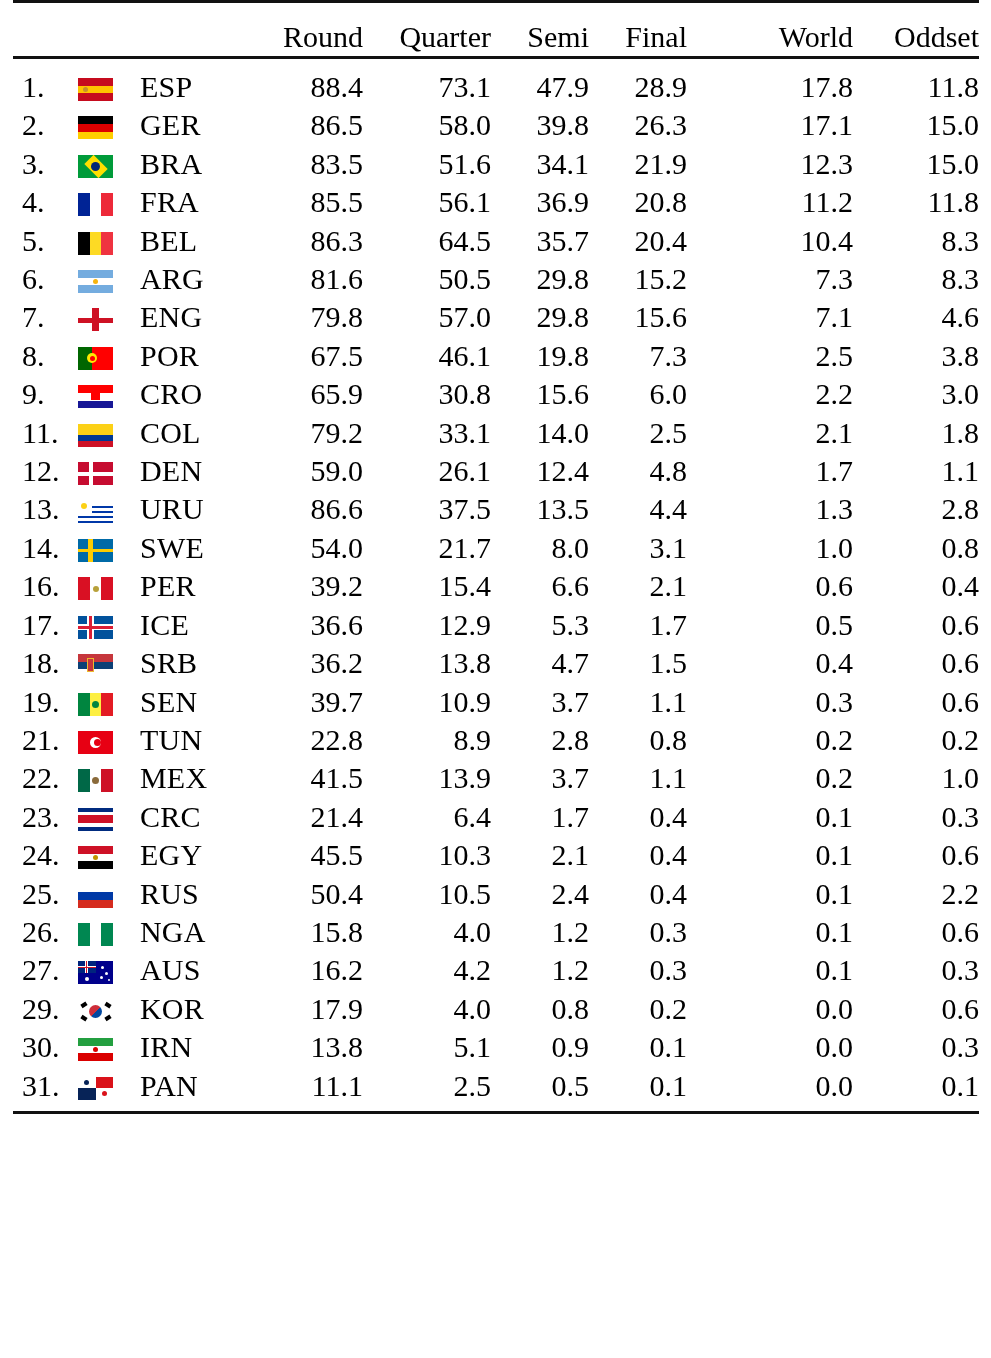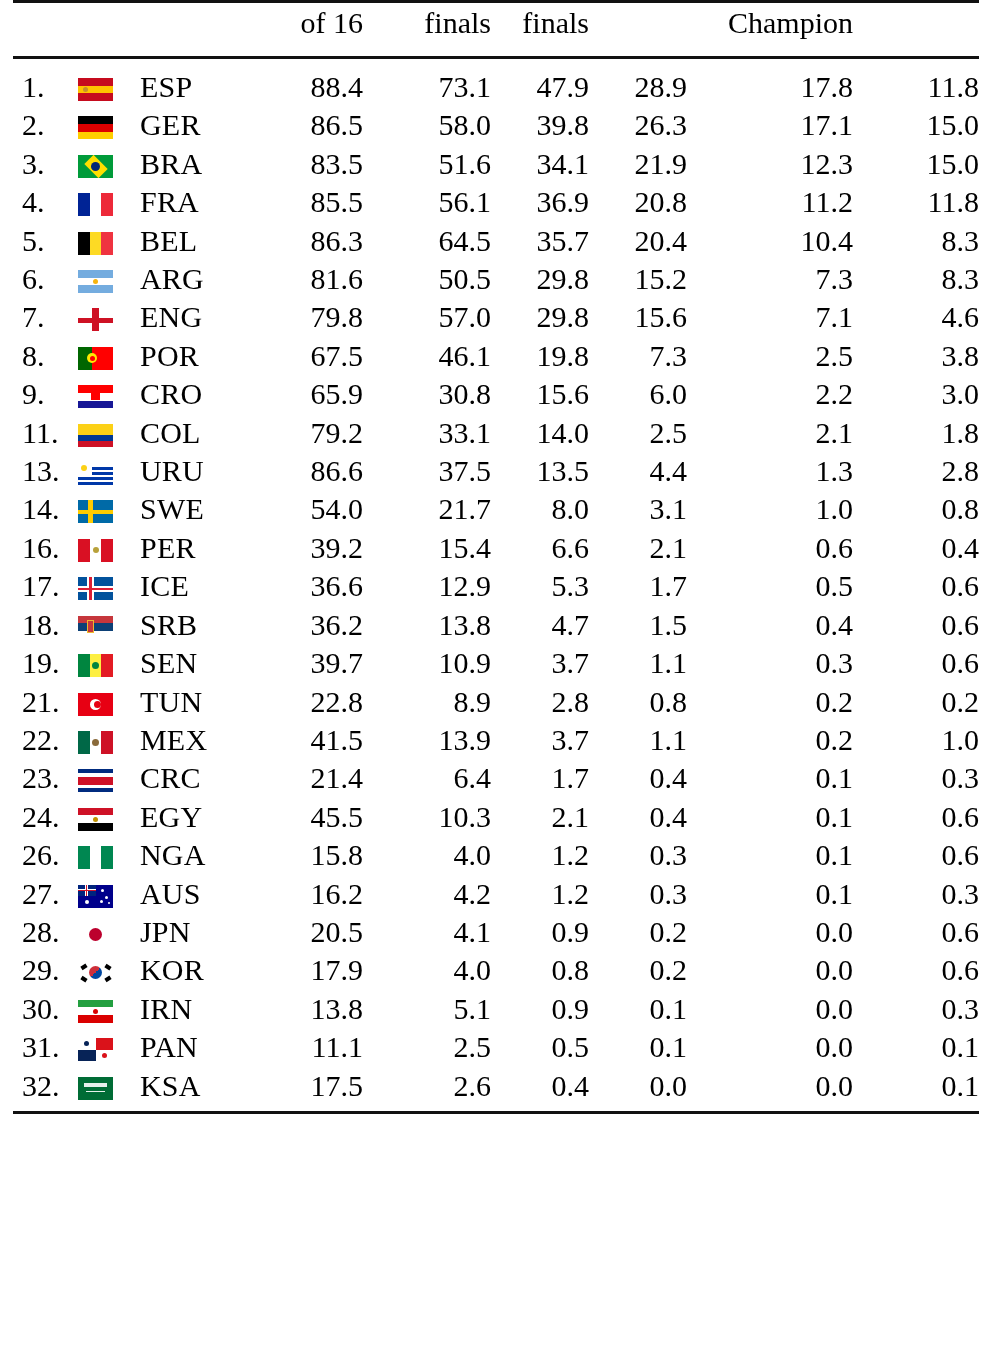--- a/index.html
+++ b/index.html
@@ -111,30 +111,30 @@
         <col class="c-sf">
       <col class="c-fin">
         <col class="c-wc">
         <col class="c-odd">
     </colgroup>
 
     <thead>
       <tr class="rule-top">
         <td colspan="9"></td>
       </tr>
-      <tr class="head-line2">
+      <tr class="head-line1">
         <th class="blank"></th>
         <th class="blank"></th>
         <th class="blank"></th>
-        <th>of 16</th>
-        <th>finals</th>
-        <th>finals</th>
-        <th></th>
-        <th>Champion</th>
-        <th></th>
+        <th>Round</th>
+        <th>Quarter</th>
+        <th>Semi</th>
+        <th>Final</th>
+        <th>World</th>
+        <th>Oddset</th>
       </tr>
       <tr class="rule-mid">
         <td colspan="9"></td>
       </tr>
     </thead>
 
     <tbody id="tbody">
         <tr class="data-row">
           <td class="rank">1.</td>
           <td class="flag-cell"><span class="flag h3"><div class="s" style="background:#c60b1e;top:0%;height:33.53333333333334%;"></div><div class="s" style="background:#ffc400;top:33.333333333333336%;height:33.53333333333334%;"></div><div class="s" style="background:#c60b1e;top:66.66666666666667%;height:33.53333333333334%;"></div><div class="dot" style="background:#c8902a;left:calc(22% - 2.5px);top:calc(50% - 2.5px);width:5px;height:5px;"></div></span></td>
@@ -239,20 +239,31 @@
           <td class="flag-cell"><span class="flag"><div class="s" style="background:#fcd116;top:0%;height:50%;"></div><div class="s" style="background:#003893;top:50%;height:25%;"></div><div class="s" style="background:#ce1126;top:75%;height:25%;"></div></span></td>
           <td class="code">COL</td>
           <td class="num">79.2</td>
           <td class="num">33.1</td>
           <td class="num">14.0</td>
           <td class="num">2.5</td>
           <td class="num">2.1</td>
           <td class="num">1.8</td>
         </tr>
         <tr class="data-row">
+          <td class="rank">12.</td>
+          <td class="flag-cell"><span class="flag" style="background: rgb(198, 12, 48);"><div style="position:absolute;left:30%;top:0;width:14%;height:100%;background:#fff;"></div><div style="position:absolute;left:0;top:42%;width:100%;height:17%;background:#fff;"></div></span></td>
+          <td class="code">DEN</td>
+          <td class="num">59.0</td>
+          <td class="num">26.1</td>
+          <td class="num">12.4</td>
+          <td class="num">4.8</td>
+          <td class="num">1.7</td>
+          <td class="num">1.1</td>
+        </tr>
+        <tr class="data-row">
           <td class="rank">13.</td>
           <td class="flag-cell"><span class="flag" style="background: rgb(255, 255, 255);"><div class="s" style="background:#0038a8;top:22%;height:11%;"></div><div class="s" style="background:#0038a8;top:44%;height:11%;"></div><div class="s" style="background:#0038a8;top:66%;height:11%;"></div><div class="s" style="background:#0038a8;top:88%;height:11%;"></div><div style="position:absolute;left:0;top:0;width:40%;height:55%;background:#fff;"></div><div class="dot" style="background:#fcd116;left:calc(18% - 3px);top:calc(26% - 3px);width:6px;height:6px;"></div></span></td>
           <td class="code">URU</td>
           <td class="num">86.6</td>
           <td class="num">37.5</td>
           <td class="num">13.5</td>
           <td class="num">4.4</td>
           <td class="num">1.3</td>
           <td class="num">2.8</td>
         </tr>
@@ -349,51 +360,51 @@
           <td class="flag-cell"><span class="flag h3"><div class="s" style="background:#ce1126;top:0%;height:33.53333333333334%;"></div><div class="s" style="background:#ffffff;top:33.333333333333336%;height:33.53333333333334%;"></div><div class="s" style="background:#000000;top:66.66666666666667%;height:33.53333333333334%;"></div><div class="dot" style="background:#c09300;left:calc(50% - 2.5px);top:calc(50% - 2.5px);width:5px;height:5px;"></div></span></td>
           <td class="code">EGY</td>
           <td class="num">45.5</td>
           <td class="num">10.3</td>
           <td class="num">2.1</td>
           <td class="num">0.4</td>
           <td class="num">0.1</td>
           <td class="num">0.6</td>
         </tr>
         <tr class="data-row">
+          <td class="rank">25.</td>
+          <td class="flag-cell"><span class="flag h3"><div class="s" style="background:#ffffff;top:0%;height:33.53333333333334%;"></div><div class="s" style="background:#0039a6;top:33.333333333333336%;height:33.53333333333334%;"></div><div class="s" style="background:#d52b1e;top:66.66666666666667%;height:33.53333333333334%;"></div></span></td>
+          <td class="code">RUS</td>
+          <td class="num">50.4</td>
+          <td class="num">10.5</td>
+          <td class="num">2.4</td>
+          <td class="num">0.4</td>
+          <td class="num">0.1</td>
+          <td class="num">2.2</td>
+        </tr>
+        <tr class="data-row">
           <td class="rank">26.</td>
           <td class="flag-cell"><span class="flag"><div class="v" style="background:#008751;left:0%;width:33.53333333333334%;"></div><div class="v" style="background:#ffffff;left:33.333333333333336%;width:33.53333333333334%;"></div><div class="v" style="background:#008751;left:66.66666666666667%;width:33.53333333333334%;"></div></span></td>
           <td class="code">NGA</td>
           <td class="num">15.8</td>
           <td class="num">4.0</td>
           <td class="num">1.2</td>
           <td class="num">0.3</td>
           <td class="num">0.1</td>
           <td class="num">0.6</td>
         </tr>
         <tr class="data-row">
           <td class="rank">27.</td>
           <td class="flag-cell"><span class="flag" style="background: rgb(0, 0, 139);"><div style="position:absolute;left:0;top:0;width:50%;height:50%;background:#00247d;"></div><div style="position:absolute;left:21%;top:0;width:8%;height:50%;background:#fff;"></div><div style="position:absolute;left:0;top:21%;width:50%;height:8%;background:#fff;"></div><div style="position:absolute;left:23%;top:0;width:4%;height:50%;background:#cf142b;"></div><div style="position:absolute;left:0;top:23%;width:50%;height:4%;background:#cf142b;"></div><div class="dot" style="background:#ffffff;left:calc(25% - 2px);top:calc(78% - 2px);width:4px;height:4px;"></div><div class="dot" style="background:#ffffff;left:calc(70% - 1.5px);top:calc(25% - 1.5px);width:3px;height:3px;"></div><div class="dot" style="background:#ffffff;left:calc(82% - 1.5px);top:calc(55% - 1.5px);width:3px;height:3px;"></div><div class="dot" style="background:#ffffff;left:calc(66% - 1.5px);top:calc(72% - 1.5px);width:3px;height:3px;"></div><div class="dot" style="background:#ffffff;left:calc(88% - 1px);top:calc(80% - 1px);width:2px;height:2px;"></div></span></td>
           <td class="code">AUS</td>
           <td class="num">16.2</td>
           <td class="num">4.2</td>
           <td class="num">1.2</td>
           <td class="num">0.3</td>
           <td class="num">0.1</td>
           <td class="num">0.3</td>
-        </tr>
-        <tr class="data-row">
-          <td class="rank">28.</td>
-          <td class="flag-cell"><span class="flag" style="background: rgb(255, 255, 255);"><div class="dot" style="background:#bc002d;left:calc(50% - 6.5px);top:calc(50% - 6.5px);width:13px;height:13px;"></div></span></td>
-          <td class="code">JPN</td>
-          <td class="num">20.5</td>
-          <td class="num">4.1</td>
-          <td class="num">0.9</td>
-          <td class="num">0.2</td>
-          <td class="num">0.0</td>
-          <td class="num">0.6</td>
         </tr>
         <tr class="data-row">
           <td class="rank">29.</td>
           <td class="flag-cell"><span class="flag" style="background: rgb(255, 255, 255);"><div style="position:absolute;left:calc(50% - 6.5px);top:calc(50% - 6.5px);width:13px;height:13px;border-radius:50%;background:linear-gradient(135deg,#cd2e3a 0 50%,#0047a0 50% 100%);"></div><div style="position:absolute;left:8%;top:16%;width:16%;height:4px;background:#000;transform:rotate(-33deg);"></div><div style="position:absolute;left:76%;top:70%;width:16%;height:4px;background:#000;transform:rotate(-33deg);"></div><div style="position:absolute;left:76%;top:16%;width:16%;height:4px;background:#000;transform:rotate(33deg);"></div><div style="position:absolute;left:8%;top:70%;width:16%;height:4px;background:#000;transform:rotate(33deg);"></div></span></td>
           <td class="code">KOR</td>
           <td class="num">17.9</td>
           <td class="num">4.0</td>
           <td class="num">0.8</td>
           <td class="num">0.2</td>
           <td class="num">0.0</td>
@@ -414,31 +425,20 @@
           <td class="rank">31.</td>
           <td class="flag-cell"><span class="flag" style="background: rgb(255, 255, 255);"><div style="position:absolute;left:50%;top:0;width:50%;height:50%;background:#da121a;"></div><div style="position:absolute;left:0;top:50%;width:50%;height:50%;background:#072357;"></div><div class="dot" style="background:#072357;left:calc(25% - 2.5px);top:calc(25% - 2.5px);width:5px;height:5px;"></div><div class="dot" style="background:#da121a;left:calc(75% - 2.5px);top:calc(75% - 2.5px);width:5px;height:5px;"></div></span></td>
           <td class="code">PAN</td>
           <td class="num">11.1</td>
           <td class="num">2.5</td>
           <td class="num">0.5</td>
           <td class="num">0.1</td>
           <td class="num">0.0</td>
           <td class="num">0.1</td>
         </tr>
-        <tr class="data-row">
-          <td class="rank">32.</td>
-          <td class="flag-cell"><span class="flag" style="background: rgb(0, 108, 53);"><div style="position:absolute;left:18%;top:28%;width:64%;height:18%;background:#fff;opacity:.9;"></div><div style="position:absolute;left:24%;top:62%;width:52%;height:7%;background:#fff;opacity:.9;"></div></span></td>
-          <td class="code">KSA</td>
-          <td class="num">17.5</td>
-          <td class="num">2.6</td>
-          <td class="num">0.4</td>
-          <td class="num">0.0</td>
-          <td class="num">0.0</td>
-          <td class="num">0.1</td>
-        </tr>
       </tbody>
 
     <tfoot>
       <tr class="rule-bot">
         <td colspan="9"></td>
       </tr>
     </tfoot>
   </table>
 </div>
 

